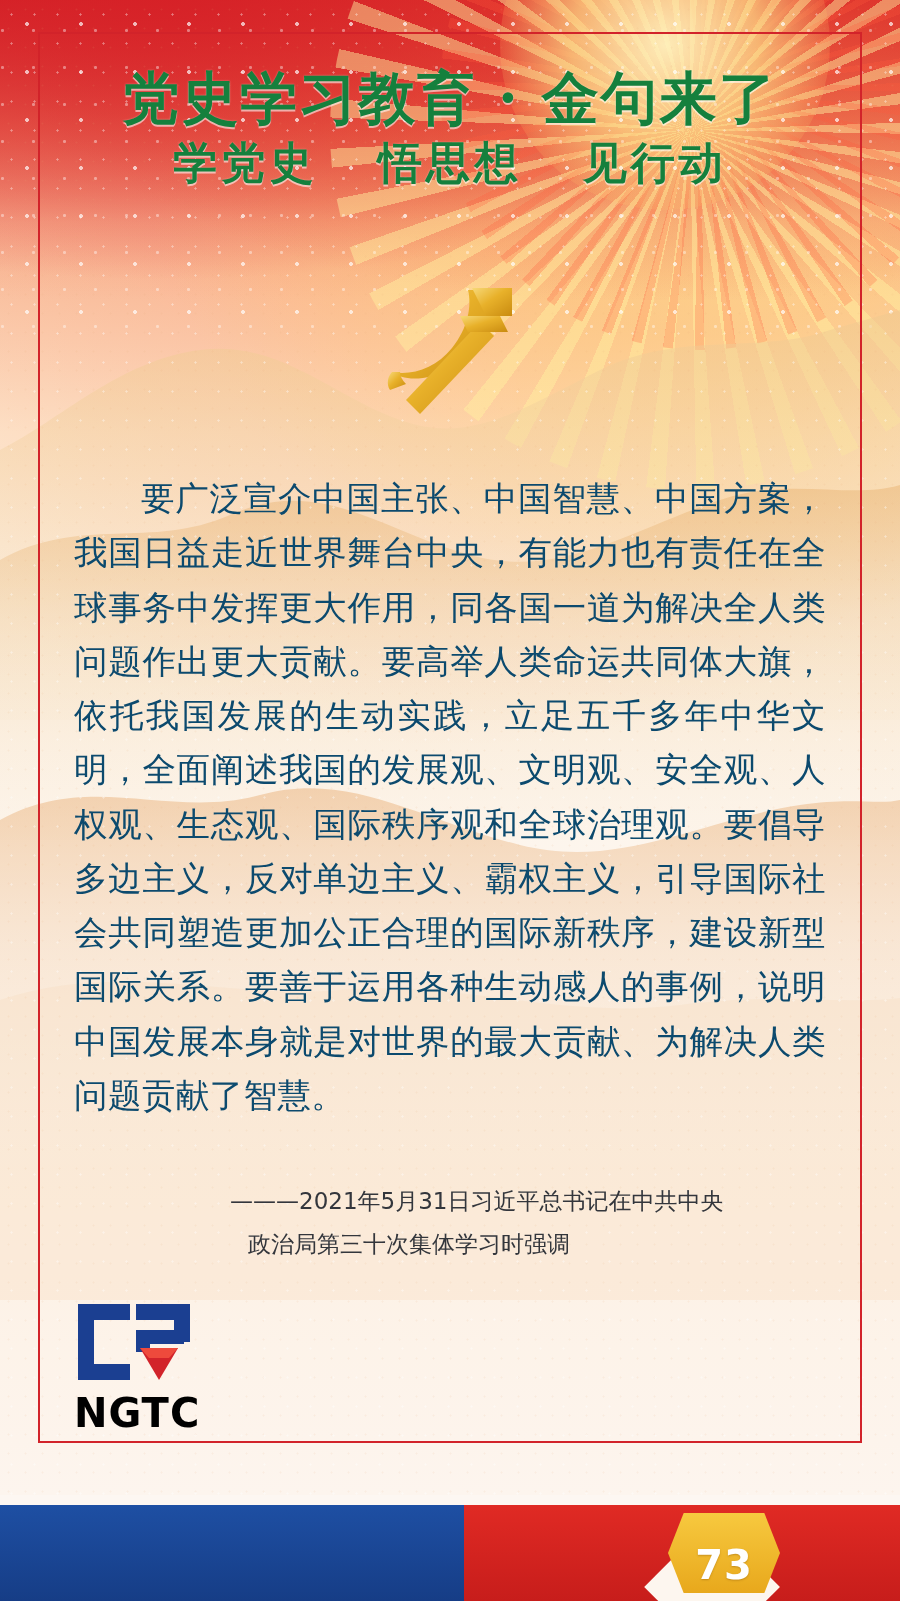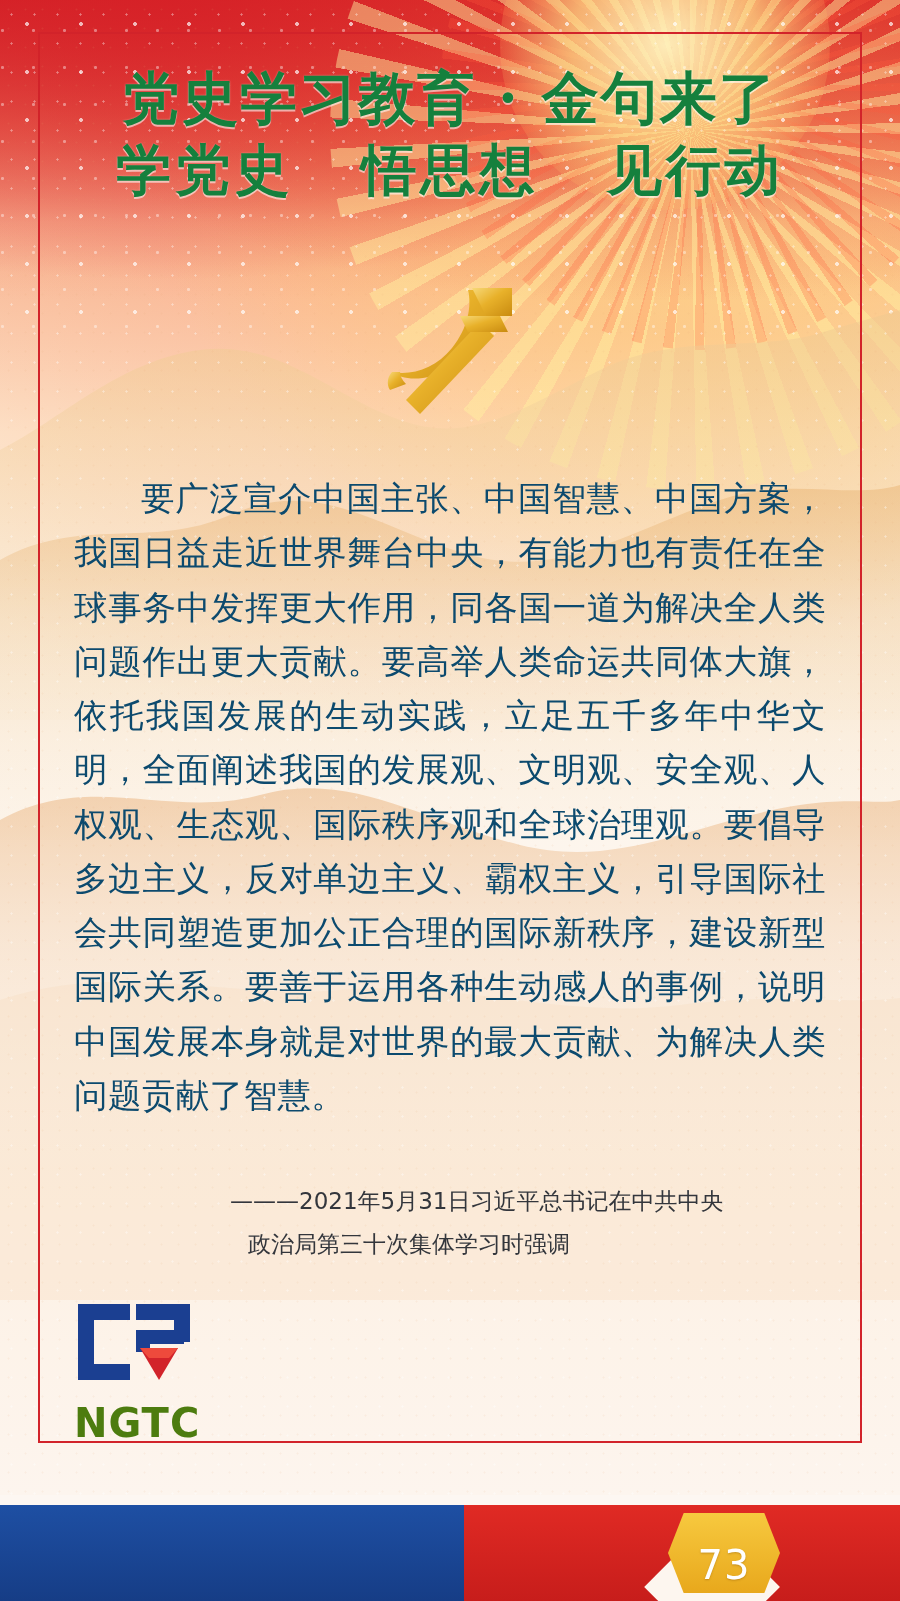--- a/index.html
+++ b/index.html
@@ -132,21 +132,21 @@
     font-family: "DejaVu Serif", "Liberation Serif", serif;
     font-weight: 700;
     color: #15803d;
     letter-spacing: 2px;
     line-height: 1.28;
     text-shadow:
       0 2px 0 rgba(255,255,255,0.55),
       0 0 2px rgba(255,255,255,0.4);
   }
   .heading .line1 { font-size: 57px; }
-  .heading .line2 { font-size: 55px; letter-spacing: 4px; }
+  .heading .line2 { font-size: 44px; letter-spacing: 4px; }
   .heading .line2 .sp { display: inline-block; width: 22px; }
 
   
   .emblem {
     position: absolute;
     left: 50%;
     transform: translateX(-50%);
     top: 272px;
     width: 180px;
     height: 150px;
@@ -191,26 +191,26 @@
     top: 1300px;
     z-index: 6;
     width: 140px;
   }
   .logo-mark {
     position: relative;
     width: 120px;
     height: 84px;
   }
   .logo-text {
-    margin-top: 16px;
+    margin-top: 6px;
     font-family: "DejaVu Sans", "Liberation Sans", sans-serif;
     font-weight: 700;
     font-size: 40px;
     letter-spacing: 1px;
-    color: #4d7c0f;
+    color: #000000;
   }
 
   
   .footer {
     position: absolute;
     left: 0; right: 0; bottom: 0;
     height: 96px;
     z-index: 6;
   }
   .footer .blue {
@@ -252,21 +252,21 @@
     position: absolute;
     inset: 0;
     background: #f0b323;
     clip-path: polygon(14% 0%, 86% 0%, 100% 50%, 86% 100%, 14% 100%, 0% 50%);
     background: linear-gradient(180deg, #f7c93f 0%, #e8a81c 100%);
   }
   .page-badge .num {
     position: relative;
     color: #fff;
     font-family: "DejaVu Sans", "Liberation Sans", sans-serif;
-    font-weight: 400;
+    font-weight: 700;
     font-size: 40px;
     letter-spacing: 1px;
     text-shadow: 0 1px 2px rgba(120,70,0,0.35);
     margin-top: 24px;
   }
   .footer-strip-white {
     position: absolute;
     left: 0; right: 0;
     bottom: 96px;
     height: 10px;

